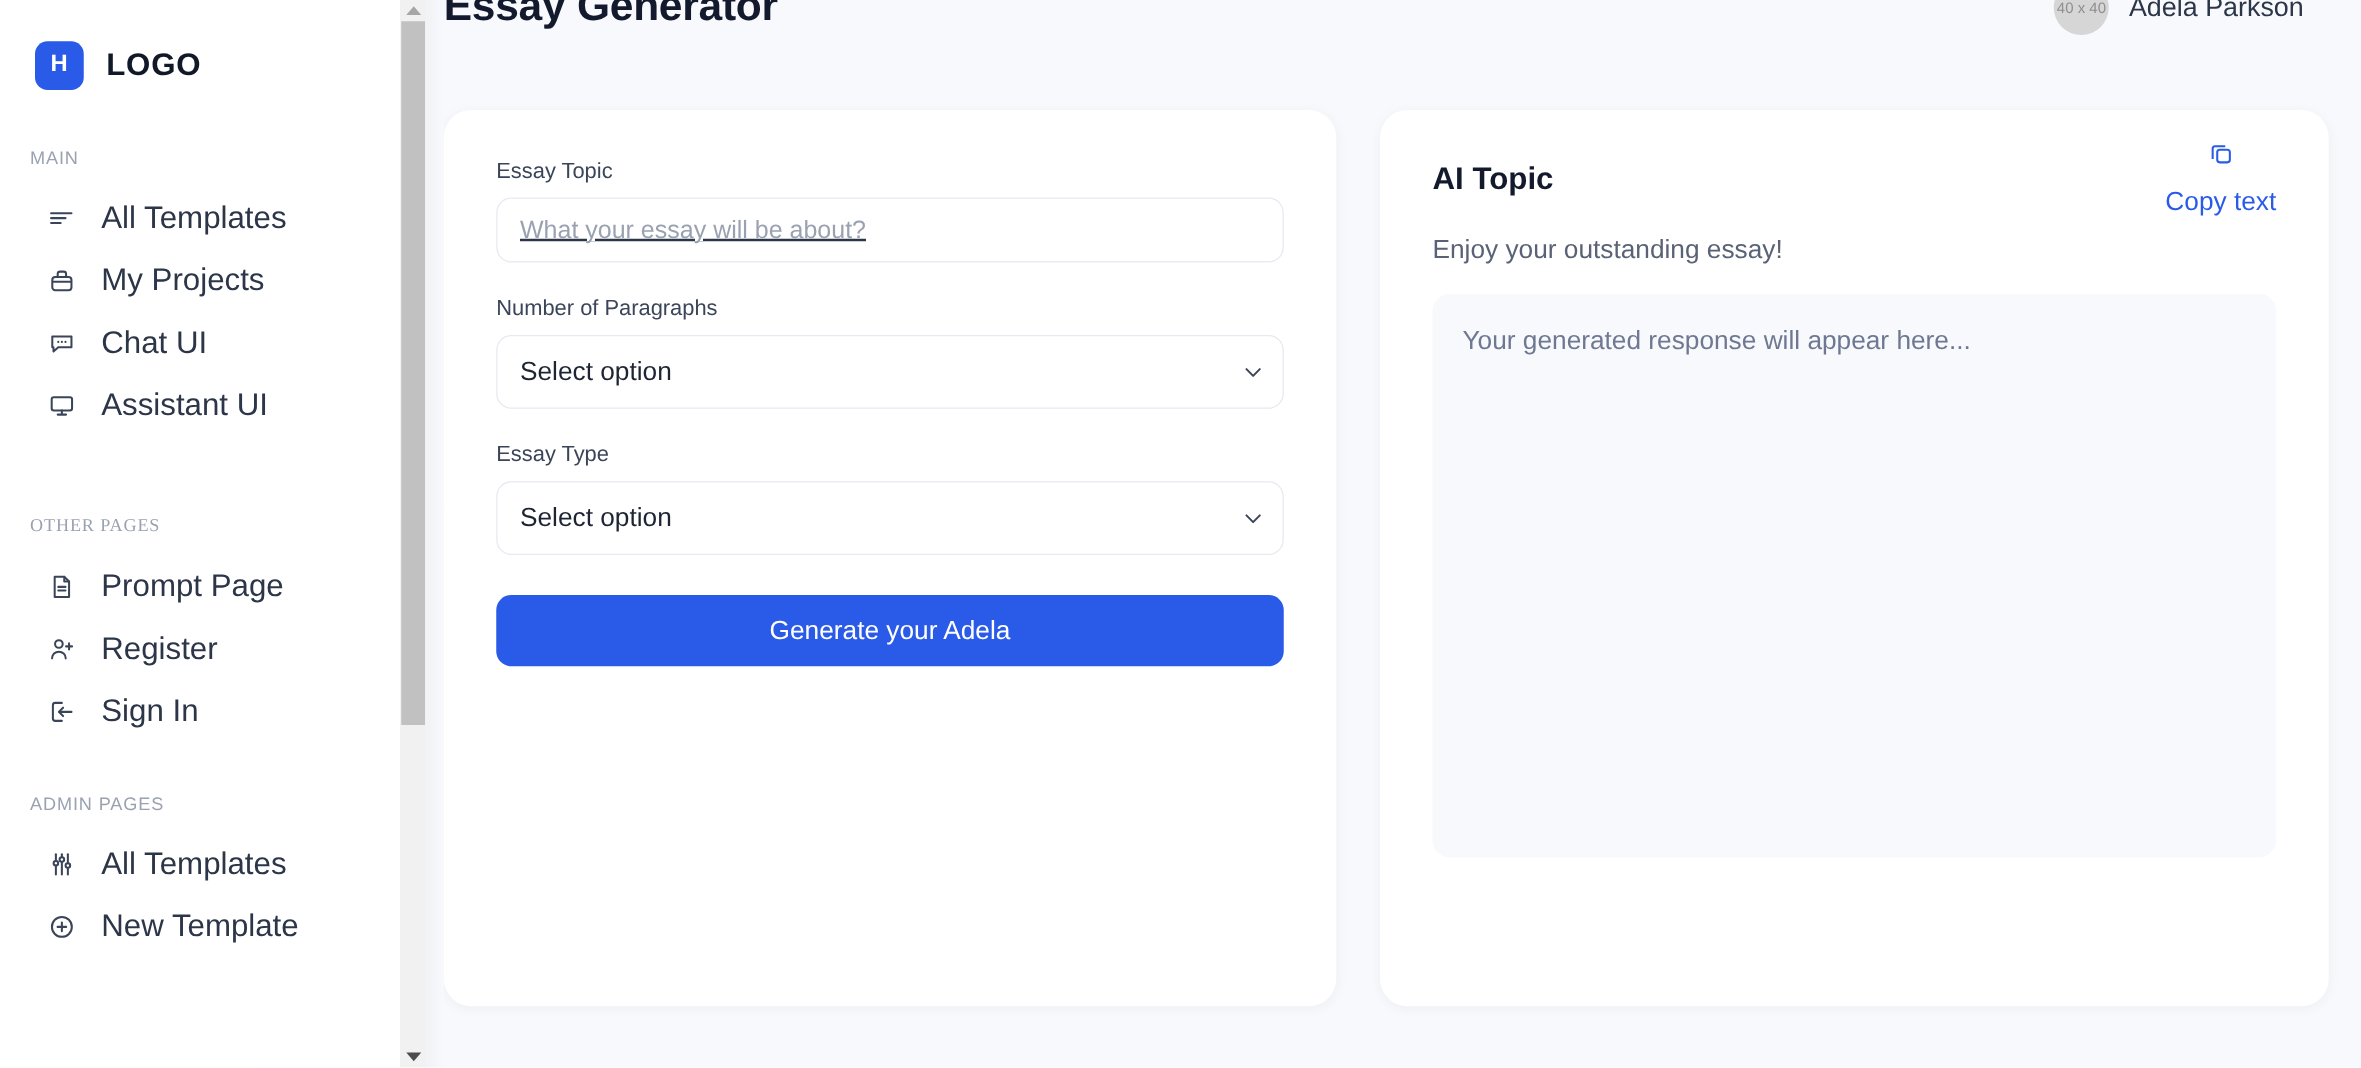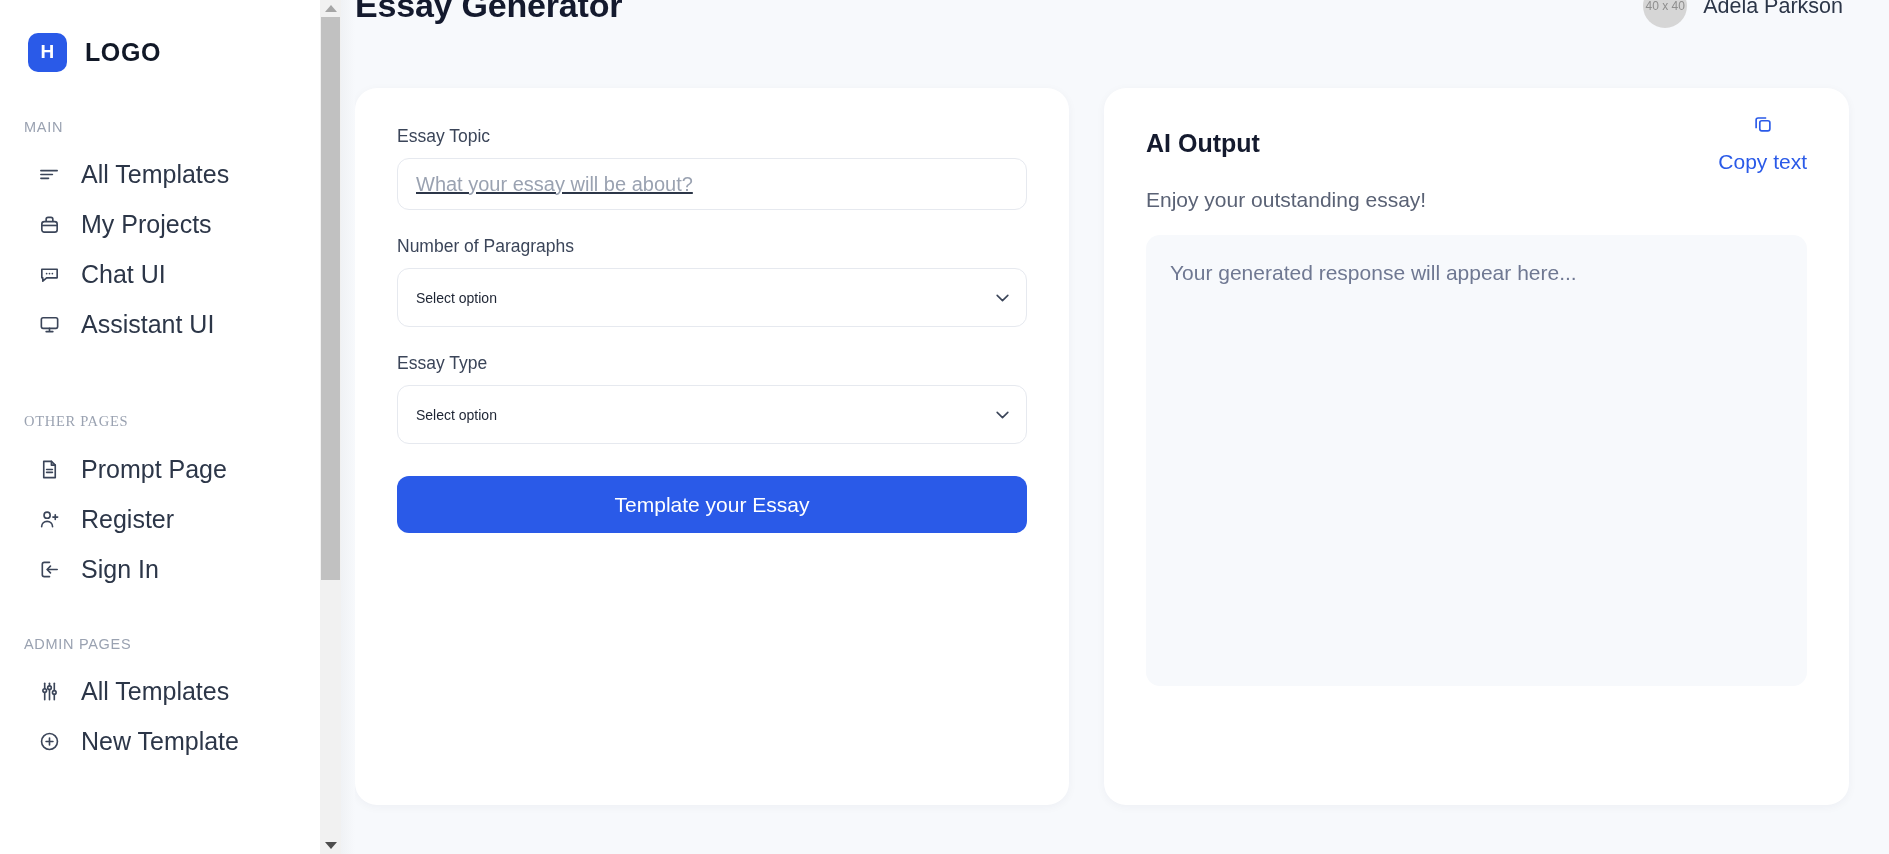--- a/index.html
+++ b/index.html
@@ -196,21 +196,21 @@
   }
   .user-name {
     font-size: 21.5px;
     color: #2c3648;
     white-space: nowrap;
   }
 
   .panels {
     display: flex;
     gap: 35px;
-    padding-right: 40px;
+    padding-right: 26px;
     align-items: flex-end;
   }
 
   .card {
     background: #ffffff;
     border-radius: 22px;
     box-shadow: 0 2px 10px rgba(20,30,60,0.045);
   }
 
   .card-left {
@@ -246,21 +246,21 @@
   }
   .text-input::placeholder { color: #9aa2b1; }
 
   .select-wrap { position: relative; width: 100%; }
   .select-box {
     width: 100%;
     height: 59px;
     border: 1px solid #e6e9ef;
     border-radius: 12px;
     background: #ffffff;
-    font-size: 14px;
+    font-size: 21px;
     color: #1d2433;
     padding: 0 42px 0 18px;
     display: flex;
     align-items: center;
     cursor: pointer;
   }
   .chev {
     position: absolute;
     right: 18px;
     top: 50%;
@@ -512,27 +512,27 @@
           <div class="select-wrap">
             <div class="select-box">Select option</div>
             <svg class="chev" viewBox="0 0 14 9" fill="none" stroke="currentColor" stroke-width="1.8" stroke-linecap="round" stroke-linejoin="round">
               <path d="M1 1.5 7 7.5 13 1.5"></path>
             </svg>
           </div>
         </div>
 
         <div class="gap-3"></div>
 
-        <button class="primary-btn">Template your Essay</button>
+        <button class="primary-btn">Generate your Adela</button>
       </section>
 
       <section class="card card-right">
 
         <div class="out-head">
-          <div class="out-title">AI Output</div>
+          <div class="out-title">AI Topic</div>
           <button class="copy-btn">
             <span>
               <svg width="22" height="22" viewBox="0 0 24 24" fill="none" stroke="currentColor" stroke-width="1.8" stroke-linejoin="round">
                 <rect x="8.5" y="8.5" width="11" height="11" rx="2.2"></rect>
                 <path d="M15.5 5.5H6.7A2.2 2.2 0 0 0 4.5 7.7v8.8"></path>
               </svg>
             </span>
             <span>Copy text</span>
           </button>
         </div>

